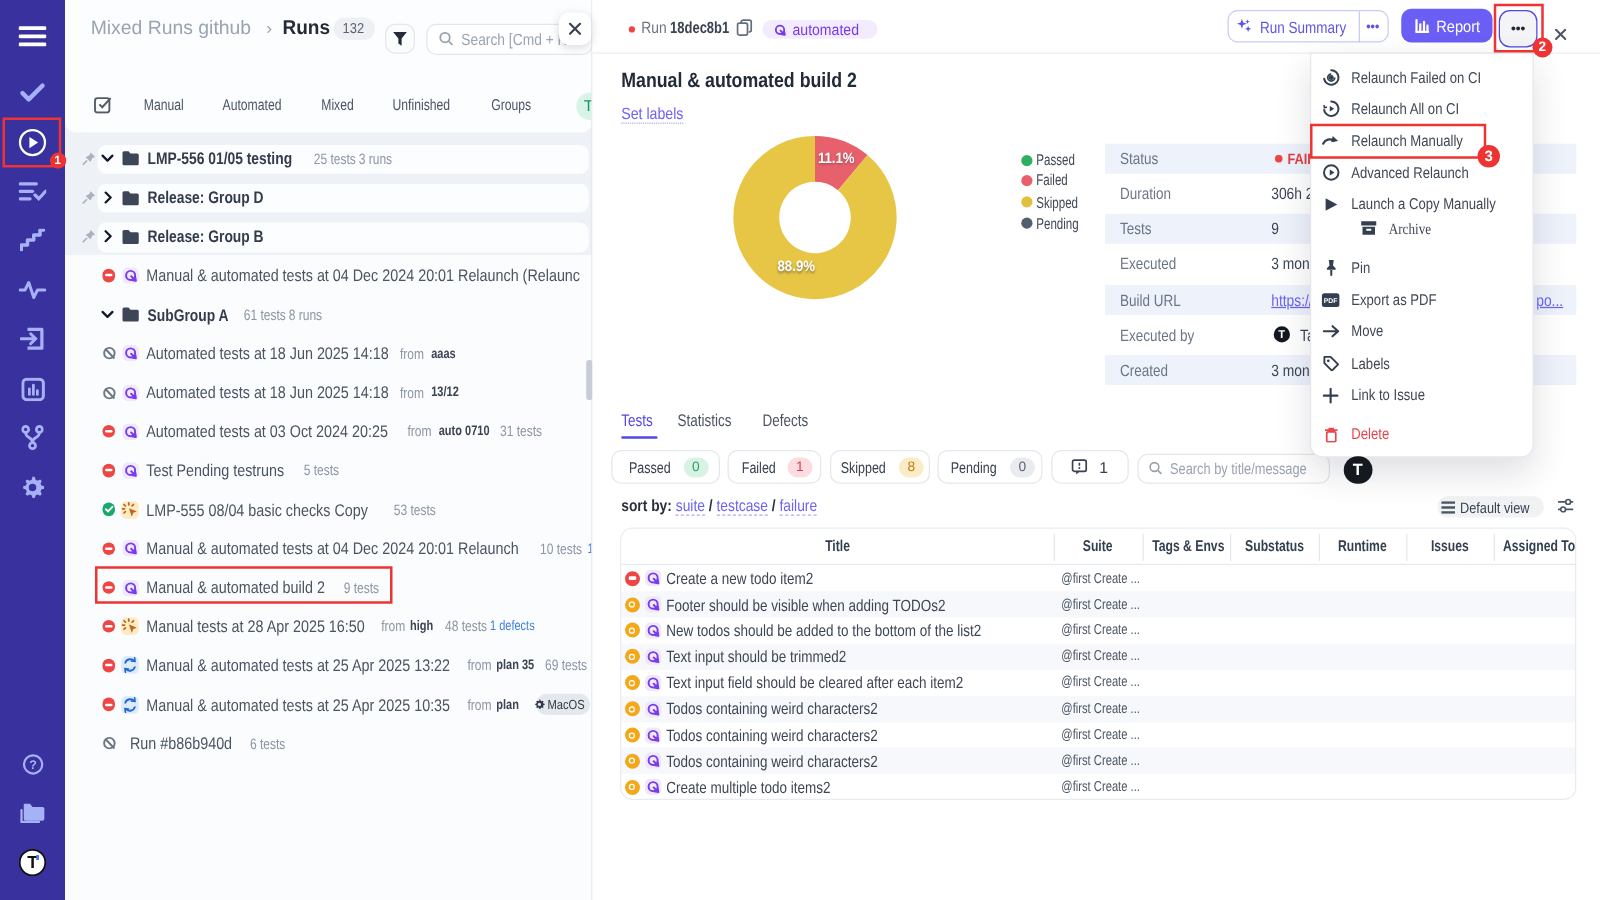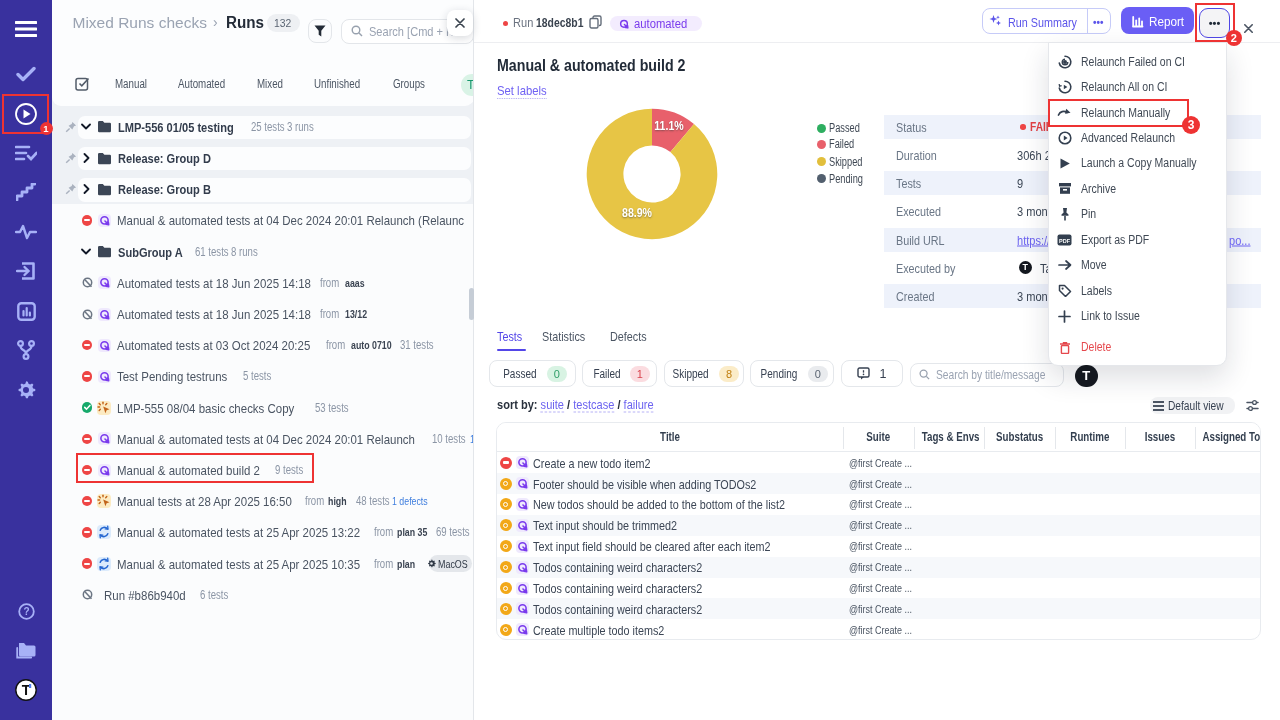--- a/index.html
+++ b/index.html
@@ -106,21 +106,21 @@
         <text x="11" y="15.6" font-size="14" font-weight="bold" fill="#111" text-anchor="middle" font-family="Liberation Sans">T</text>
         <rect x="14" y="5" width="2.2" height="4" fill="#4f7df0"></rect>
       </svg>
     </div>
 </div>
 <div class="abs" style="left:52px;top:0;width:422px;height:720px;background:#eef1f5;border-right:1px solid #e3e6ea;overflow:hidden;">
 <div class="abs" style="left:0;top:0;width:422px;height:44px;background:#fcfdfe;"></div>
 <div class="abs" style="left:0;top:44px;width:422px;height:62px;background:#fcfdfe;border-radius:0 0 9px 9px;"></div>
 <div class="abs" style="left:0;top:204px;width:422px;height:516px;background:#fbfcfd;"></div>
 </div>
-<div class="tx" style="left:72.5px;top:22.5px;font-size:15.5px;color:#9aa3b2;font-weight:normal;transform:translateY(-50%) scaleX(1.0);">Mixed Runs checks</div>
+<div class="tx" style="left:72.5px;top:22.5px;font-size:15.5px;color:#9aa3b2;font-weight:normal;transform:translateY(-50%) scaleX(1.0);">Mixed Runs github</div>
 <div class="tx" style="left:213px;top:22px;font-size:14px;color:#9aa3b2;font-weight:normal;transform:translateY(-50%) scaleX(1);">›</div>
 <div class="tx" style="left:226px;top:22.5px;font-size:16px;color:#242c38;font-weight:bold;transform:translateY(-50%) scaleX(0.95);">Runs</div>
 <div class="abs" style="left:267px;top:13.5px;background:#eef0f3;border-radius:9px;height:18px;padding:0 7px;display:flex;align-items:center;">
     <span class="tx" style="position:static;font-size:11.5px;color:#5a6472;transform:scaleX(.9);">132</span>
   </div>
 <div class="abs" style="left:307.7px;top:18.6px;width:24.5px;height:24.5px;border:1px solid #e3e6ea;border-radius:8px;background:#fbfcfd;display:flex;align-items:center;justify-content:center;">
     <svg width="12" height="12" viewBox="0 0 12 12">
       <path d="M0.5 0.5 H11.5 L7.3 5.8 V11.5 L4.7 9.7 V5.8 Z" fill="#232b36"></path>
     </svg>
   </div>
@@ -635,21 +635,21 @@
     <span class="tx" style="position:static;margin-left:9px;font-size:12.5px;color:#3f4854;font-weight:500;transform:scaleX(.84);transform-origin:left center;">Advanced Relaunch</span>
   </div>
 <div class="abs" style="left:1057px;top:150.8px;width:164px;height:25.4px;display:flex;align-items:center;z-index:41;">
     <span style="width:15px;display:flex;justify-content:center;flex:none;">
       <svg width="12" height="13" viewBox="0 0 12 13">
         <path d="M1.5 1.5 L10.8 6.5 L1.5 11.5 Z" fill="#333f4f"></path>
       </svg>
     </span>
     <span class="tx" style="position:static;margin-left:9px;font-size:12.5px;color:#3f4854;font-weight:500;transform:scaleX(.84);transform-origin:left center;">Launch a Copy Manually</span>
   </div>
-<div class="abs" style="left:1057px;top:176.25px;width:164px;height:25.4px;display:flex;align-items:center;z-index:41;">
+<div class="abs" style="left:1087px;top:176.25px;width:164px;height:25.4px;display:flex;align-items:flex-start;z-index:41;font-family:Liberation Serif, serif;">
     <span style="width:15px;display:flex;justify-content:center;flex:none;">
       <svg width="14" height="13" viewBox="0 0 14 13">
         <rect x="1" y="1" width="12" height="3.4" fill="#333f4f"></rect>
         <path d="M2 5.4 h10 v6.4 h-10 z" fill="#333f4f"></path>
         <rect x="5" y="7" width="4" height="1.6" fill="#fff"></rect>
       </svg>
     </span>
     <span class="tx" style="position:static;margin-left:9px;font-size:12.5px;color:#3f4854;font-weight:500;transform:scaleX(.84);transform-origin:left center;">Archive</span>
   </div>
 <div class="abs" style="left:1057px;top:201.7px;width:164px;height:25.4px;display:flex;align-items:center;z-index:41;">

